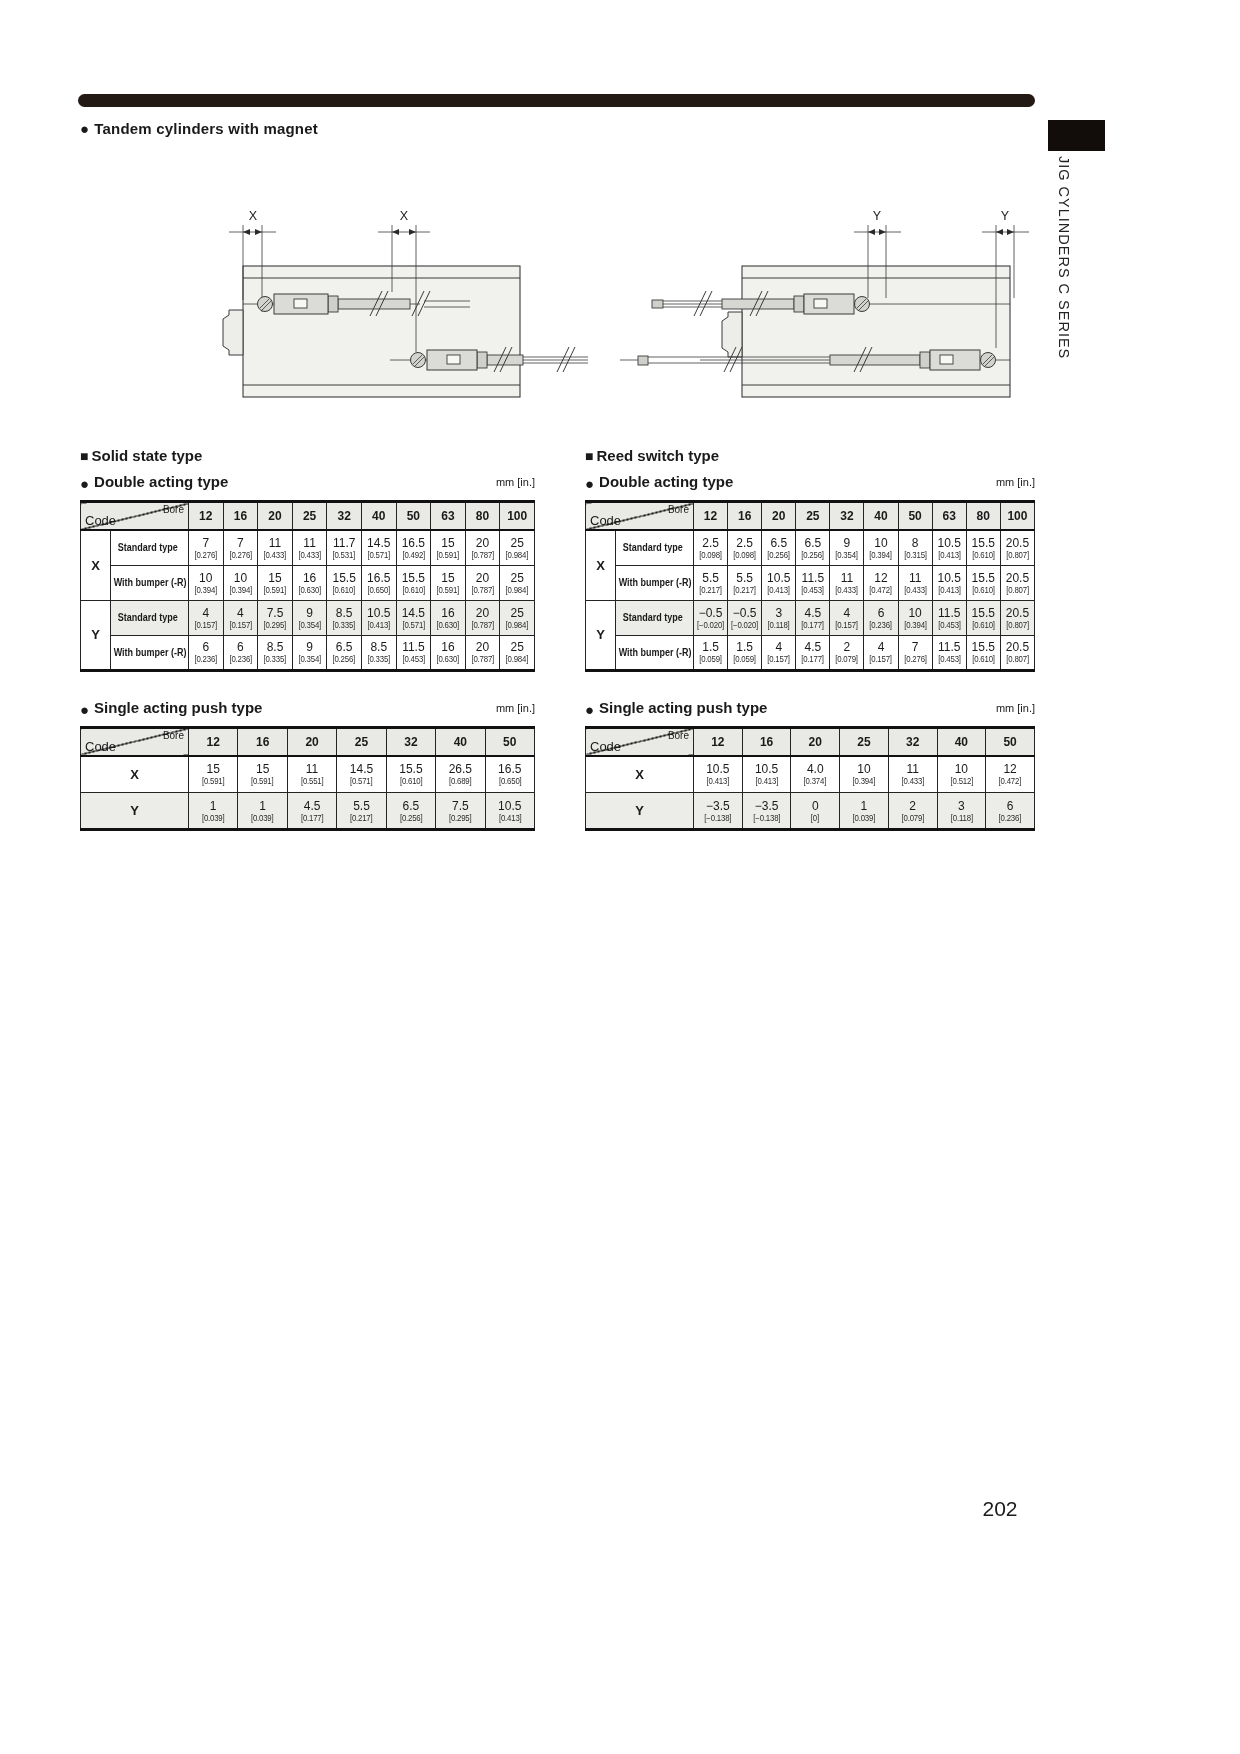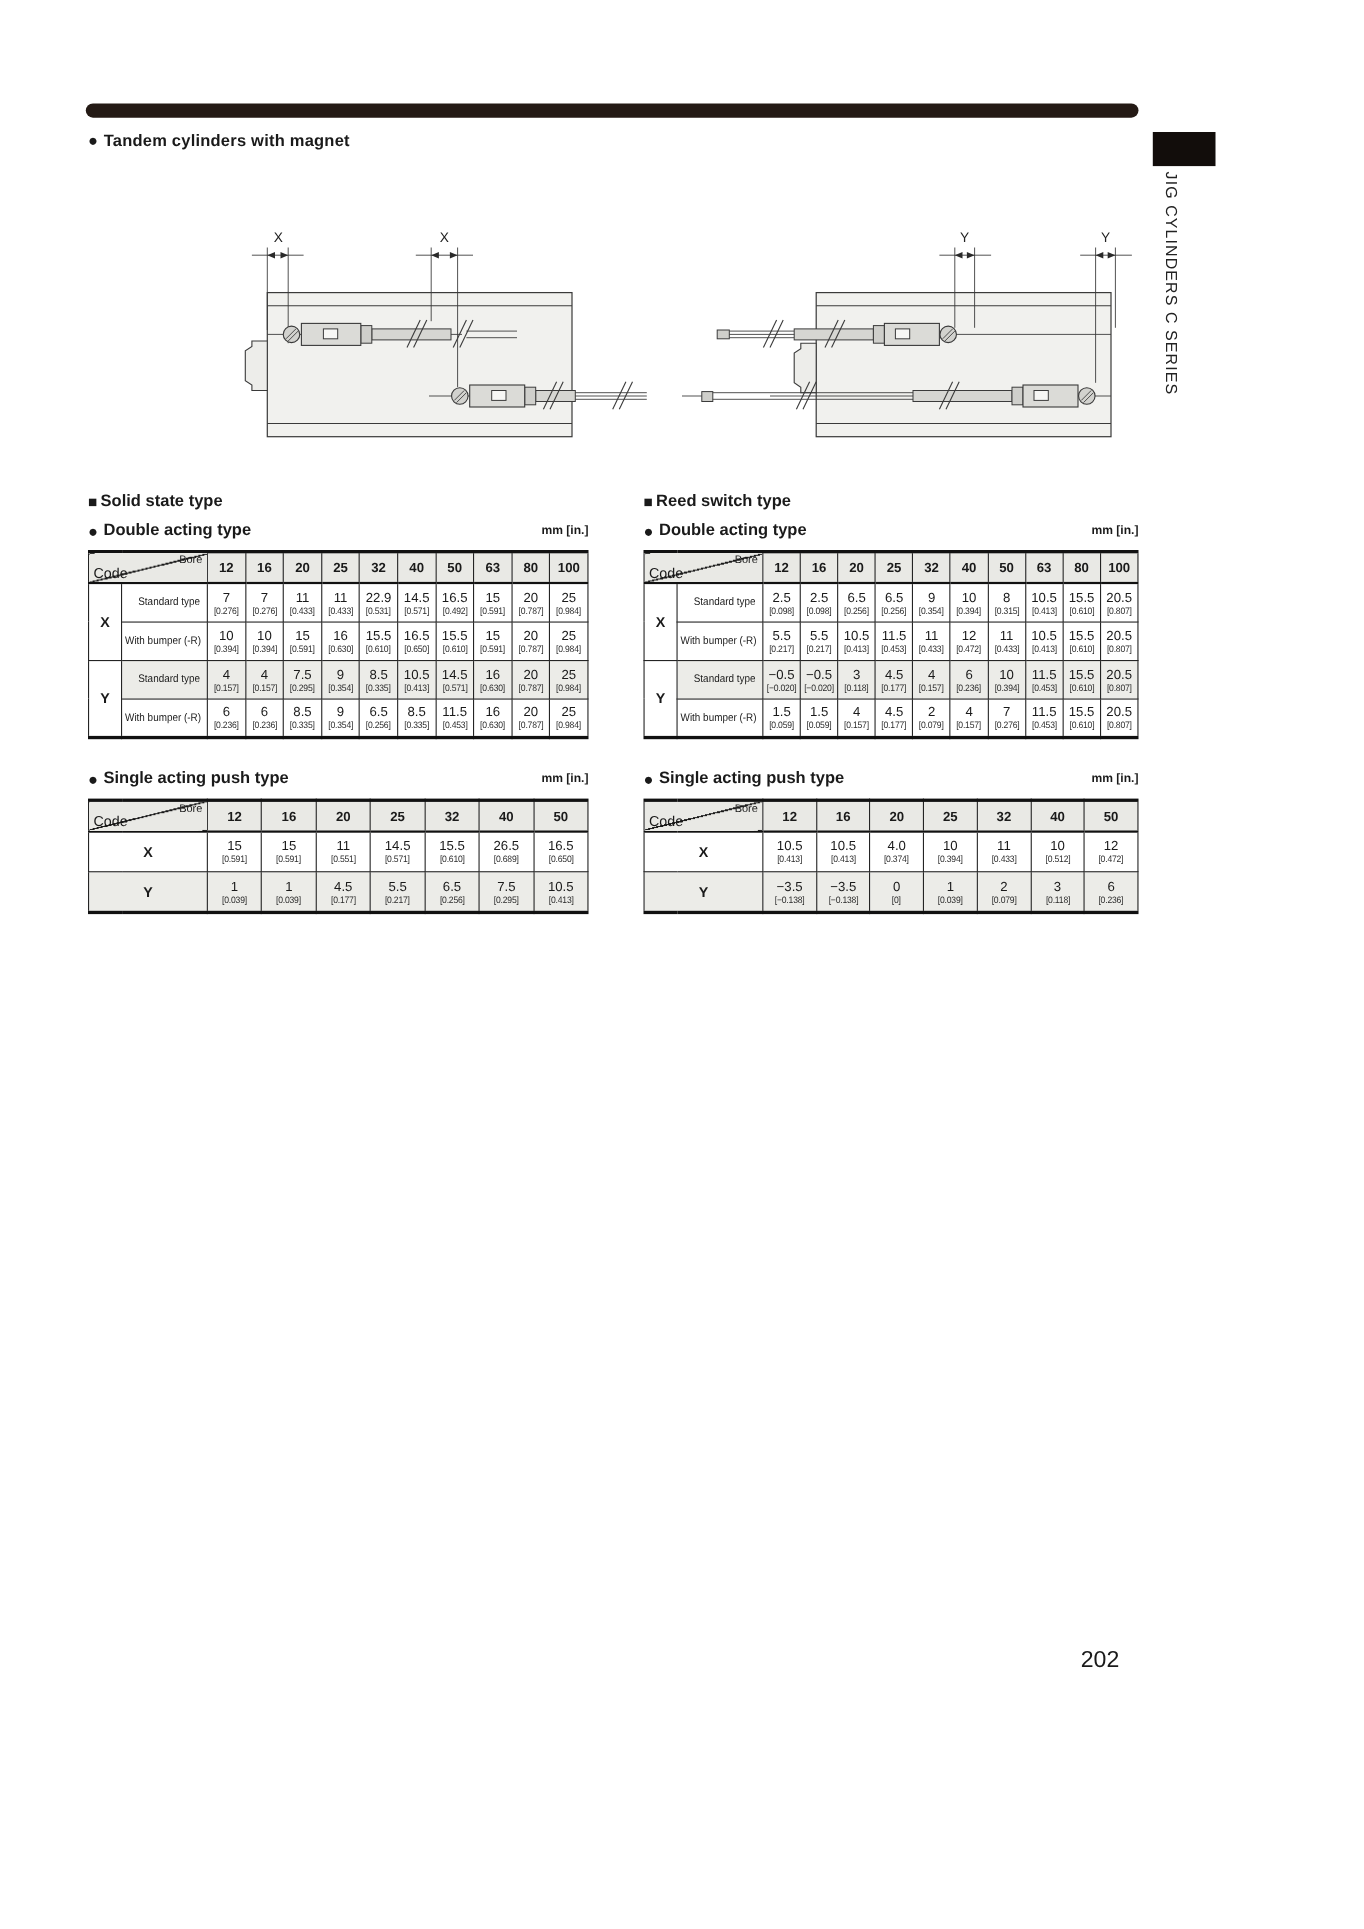--- a/index.html
+++ b/index.html
@@ -29,35 +29,35 @@
   .diagrams path.arr{fill:#2a2a2a;stroke:none;}
   .diagrams text{font-size:12.5px;fill:#222;text-anchor:middle;font-family:"Liberation Sans",sans-serif;}
   
   .col{position:absolute;top:447px;}
   .col.left{left:80px;width:455px;}
   .col.right{left:585px;width:450px;}
   h3.sec{margin:0 0 8px 0;font-size:15px;line-height:18px;font-weight:bold;display:flex;align-items:center;gap:3px;}
   h3.sec .sq{font-size:14px;line-height:1;}
   .subhead{display:flex;align-items:flex-end;gap:5px;margin:0 0 9px 0;font-size:15px;line-height:18px;font-weight:bold;}
   .subhead .dot{font-size:15px;line-height:1;}
-  .subhead .units{margin-left:auto;font-size:11px;font-weight:bold;color:#1a1a1a;}
+  .subhead .units{margin-left:auto;font-size:11px;font-weight:normal;color:#1a1a1a;}
   .subhead.second{margin-top:27px;}
   
   table.spec{width:100%;border-collapse:collapse;table-layout:fixed;
              border:1.5px solid #111;border-top:3px solid #111;border-bottom:3px solid #111;}
   table.spec th,table.spec td{border:1px solid #242424;padding:0;text-align:center;vertical-align:middle;}
   table.spec thead th{height:26px;background:#e9e9e5;font-size:12px;font-weight:bold;border-bottom:2.5px solid #111;margin-top:13px;}
   table.spec th.corner{position:relative;background-color:#e9e9e5;
       background-image:linear-gradient(to bottom right,transparent 48.6%,#1a1a1a 48.6%,#1a1a1a 51.4%,transparent 51.4%);}
   table.spec th.corner .bore-lbl{position:absolute;top:1px;right:4px;font-size:10px;font-weight:normal;}
   table.spec th.corner .code-lbl{position:absolute;bottom:1px;left:4px;font-size:13px;font-weight:normal;}
   table.spec.dbl tbody tr{height:35px;}
   table.spec.sgl tbody tr{height:37px;}
   table.spec th.codeh{font-size:13px;font-weight:bold;background:#fff;}
-  table.spec th.typeh{font-size:10px;font-weight:normal;text-align:right;background:#fff;white-space:nowrap;overflow:hidden;}
+  table.spec th.typeh{font-size:10px;font-weight:bold;text-align:center;background:#fff;white-space:nowrap;overflow:hidden;}
   table.spec th.typeh span{display:inline-block;transform:scaleX(.9);transform-origin:left center;padding-left:3px;}
   table.spec td .mm{font-size:12px;line-height:14px;}
   table.spec td .in{font-size:8.5px;line-height:10px;letter-spacing:-.2px;color:#2b2b2b;
                     transform:scaleX(.92);transform-origin:center;}
   table.spec tr.shaded td,table.spec tr.shaded th.typeh,table.spec tr.shaded th.codeh.full{background:#ececе8;}
   table.spec tr.shaded td,table.spec tr.shaded th.typeh,table.spec tr.shaded th.full{background:#ececE8;}
   
   .page-number{position:absolute;left:960px;top:1497px;width:80px;text-align:center;font-size:21px;color:#1a1a1a;}
 </style>
 </head>
@@ -240,21 +240,21 @@
             </td>
             <td>
               <div class="mm">11</div>
               <div class="in">[0.433]</div>
             </td>
             <td>
               <div class="mm">11</div>
               <div class="in">[0.433]</div>
             </td>
             <td>
-              <div class="mm">22.9</div>
+              <div class="mm">11.7</div>
               <div class="in">[0.531]</div>
             </td>
             <td>
               <div class="mm">14.5</div>
               <div class="in">[0.571]</div>
             </td>
             <td>
               <div class="mm">16.5</div>
               <div class="in">[0.492]</div>
             </td>

